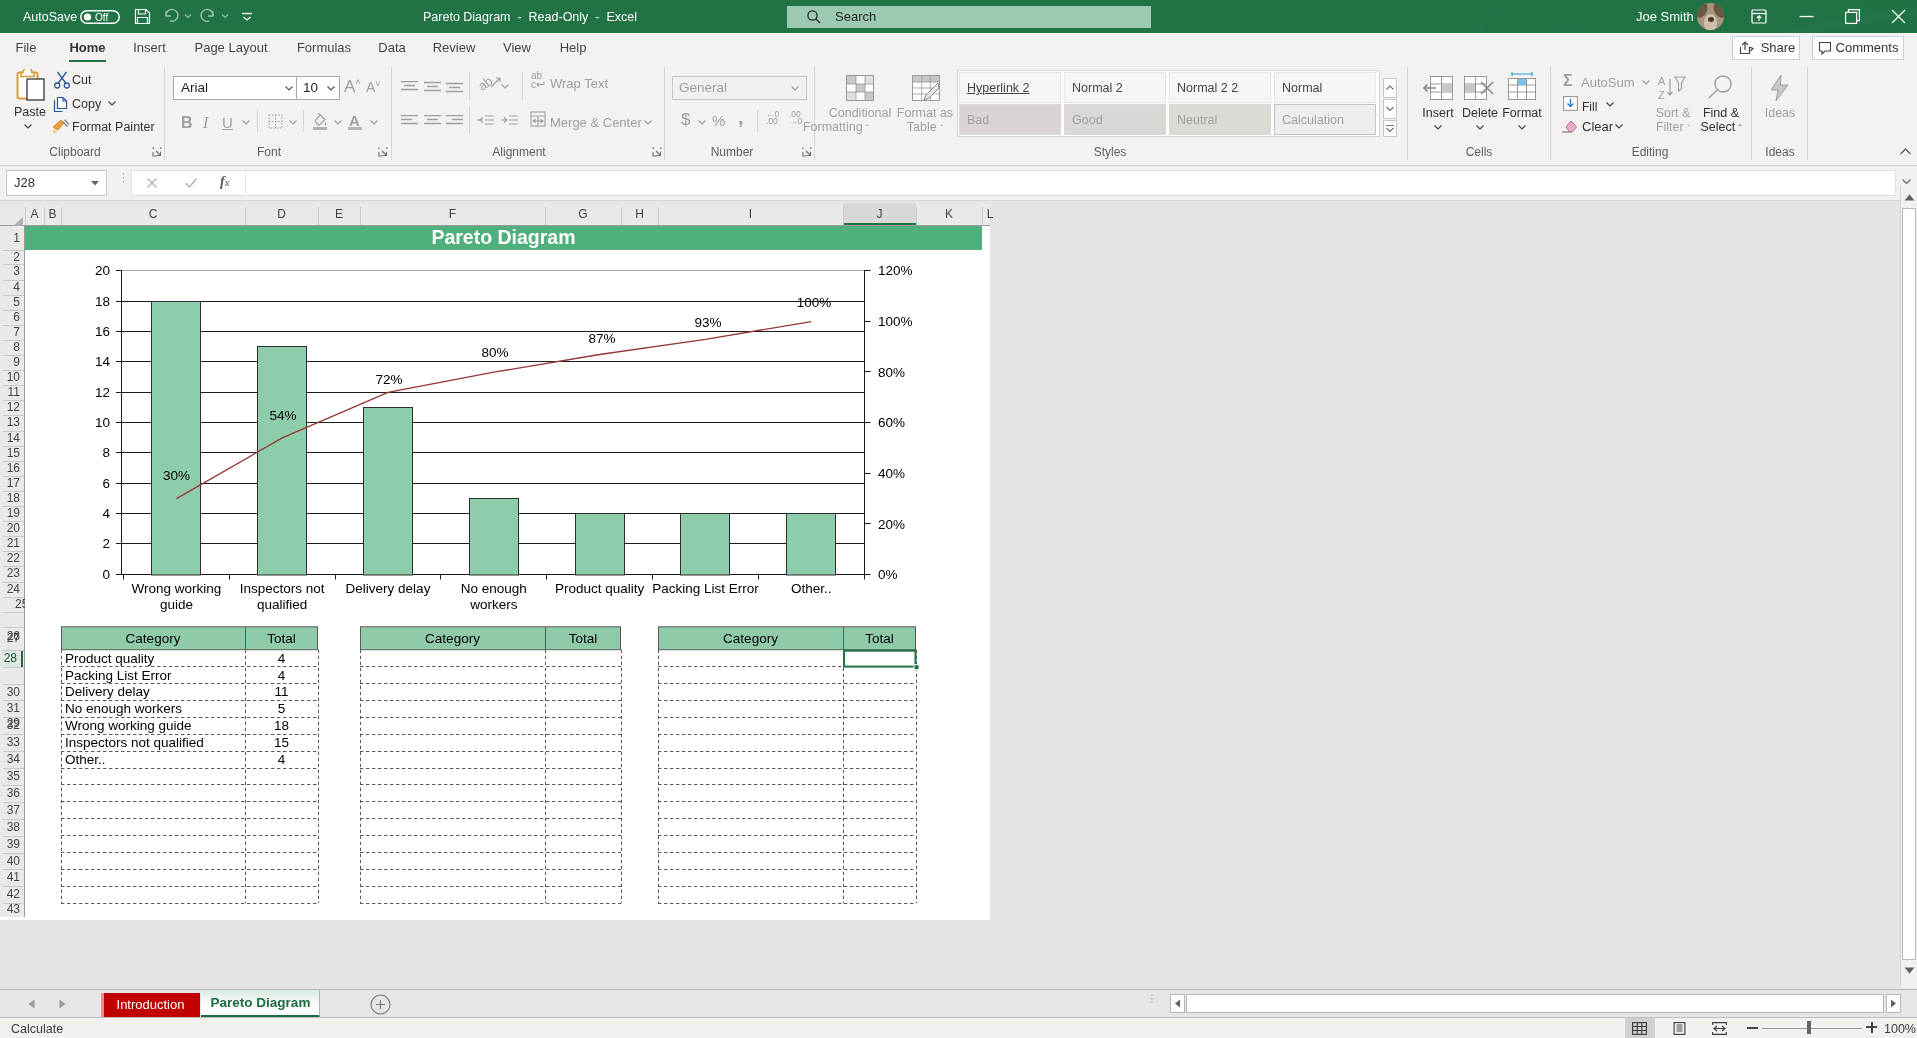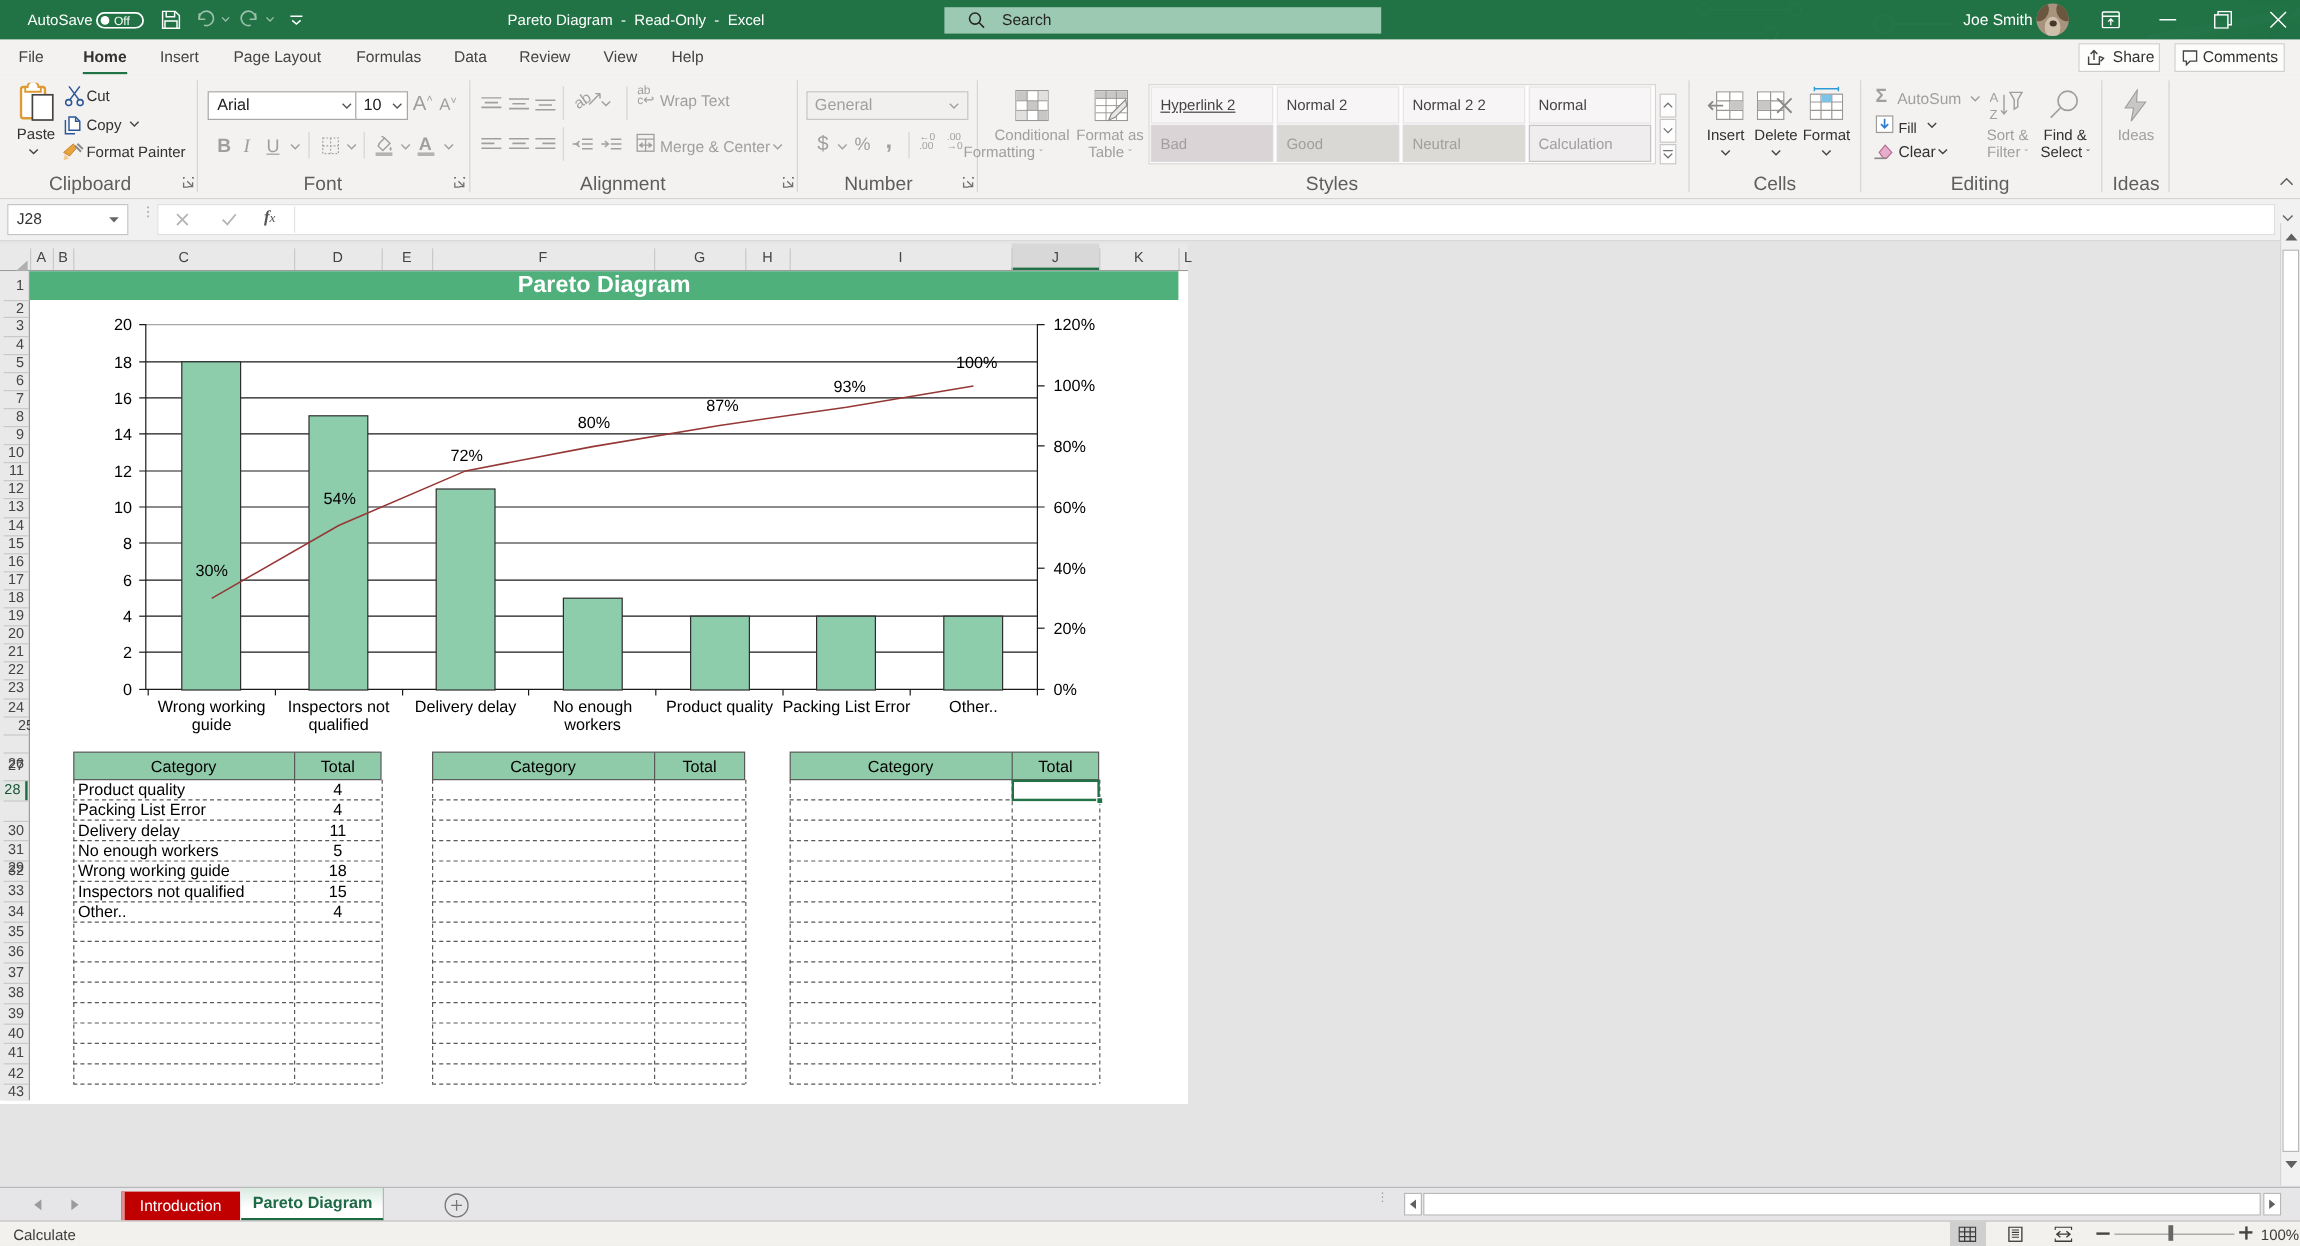--- a/index.html
+++ b/index.html
@@ -9,21 +9,21 @@
 
 #titlebar { position:absolute; left:0; top:0; width:1917px; height:33px; background:#217346; color:#fff; }
 #titlebar .t { position:absolute; font-size:13px; color:#fff; white-space:nowrap; }
 #searchbox { position:absolute; left:787px; top:6px; width:364px; height:22px; background:#9cc9b2; color:#252525; font-size:13px; }
 
 #tabrow { position:absolute; left:0; top:33px; width:1917px; height:29px; background:#f3f2f1; }
 .rtab { position:absolute; top:0; height:29px; line-height:29px; font-size:13px; color:#444; text-align:center; }
 
 #ribbon { position:absolute; left:0; top:62px; width:1917px; height:104px; background:#f3f2f1; border-bottom:1px solid #d5d2cf; }
 .gdiv { position:absolute; top:5px; height:93px; width:1px; background:#d8d5d2; }
-.glabel { position:absolute; top:83px; height:16px; font-size:16px; color:#605e5c; text-align:center; white-space:nowrap; }
+.glabel { position:absolute; top:83px; height:16px; font-size:12px; color:#605e5c; text-align:center; white-space:nowrap; }
 .launcher { position:absolute; top:85px; width:11px; height:11px; }
 .dis { color:#a19f9d; }
 .en { color:#323130; }
 .rtxt { position:absolute; font-size:12.5px; white-space:nowrap; }
 
 #fbar { position:absolute; left:0; top:166px; width:1917px; height:35px; background:#f1f1f1; border-bottom:1px solid #d8d8d8; }
 
 #colheads { position:absolute; left:0; top:203px; width:990px; height:23px; background:#e9e9e9; border-bottom:1px solid #9b9b9b; }
 #rowheads { position:absolute; left:0; top:226px; width:25px; height:691px; background:#e9e9e9; border-right:1px solid #9b9b9b; }
 .ch { position:absolute; top:0; height:22px; line-height:22px; text-align:center; font-size:12px; color:#444; }

